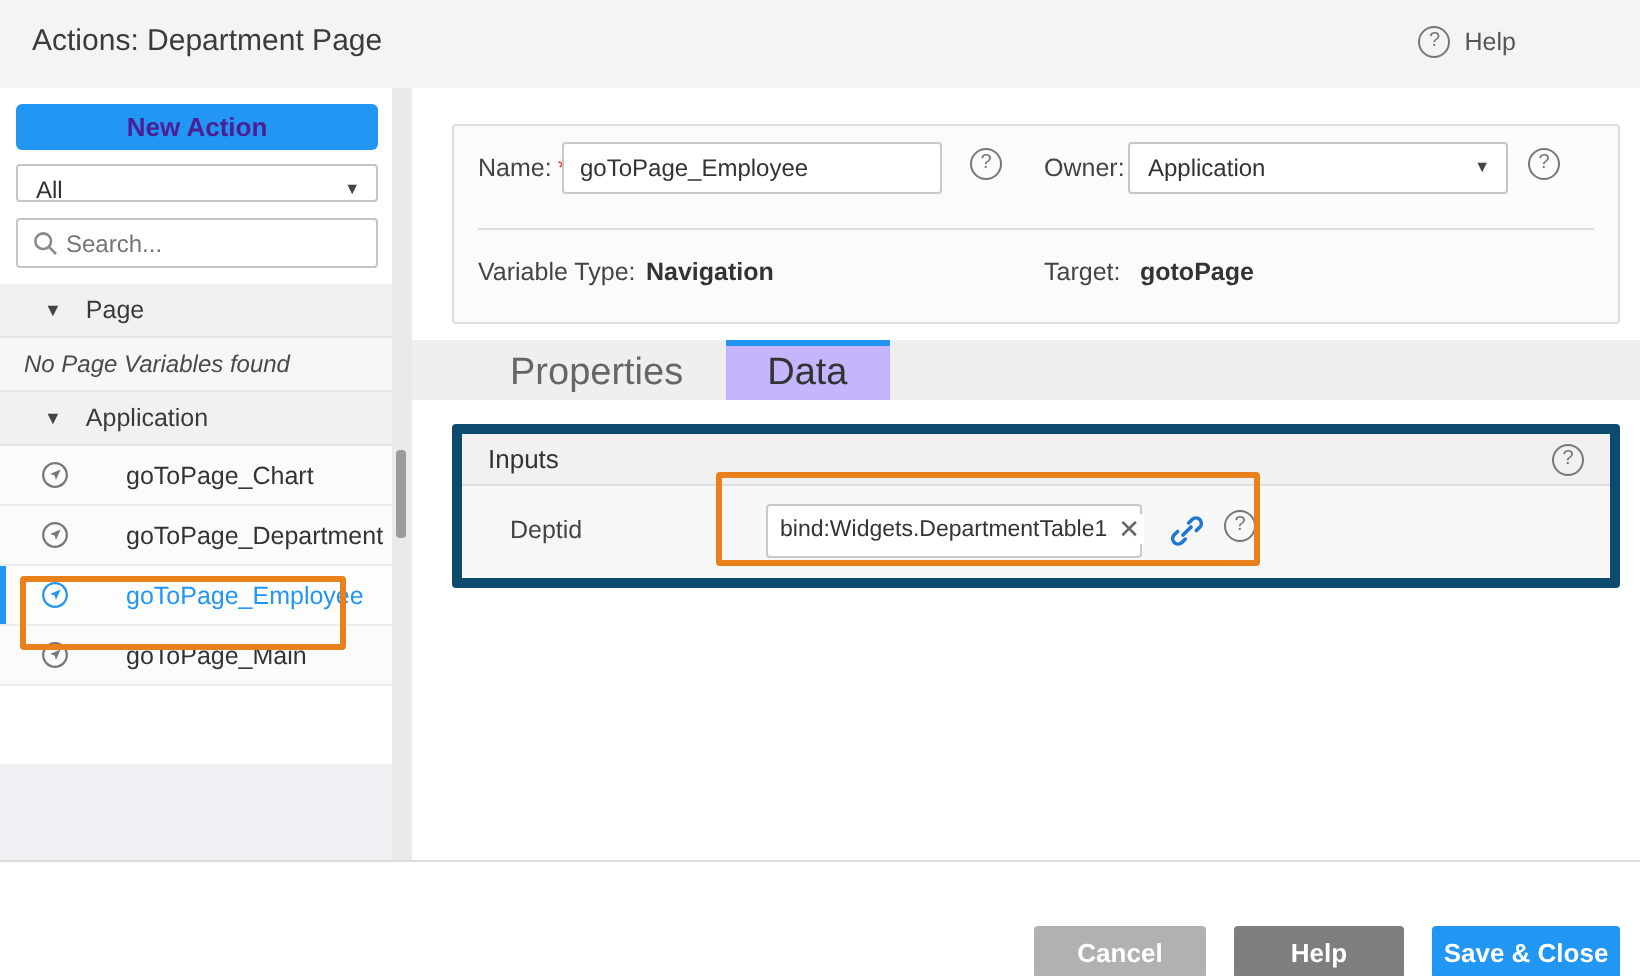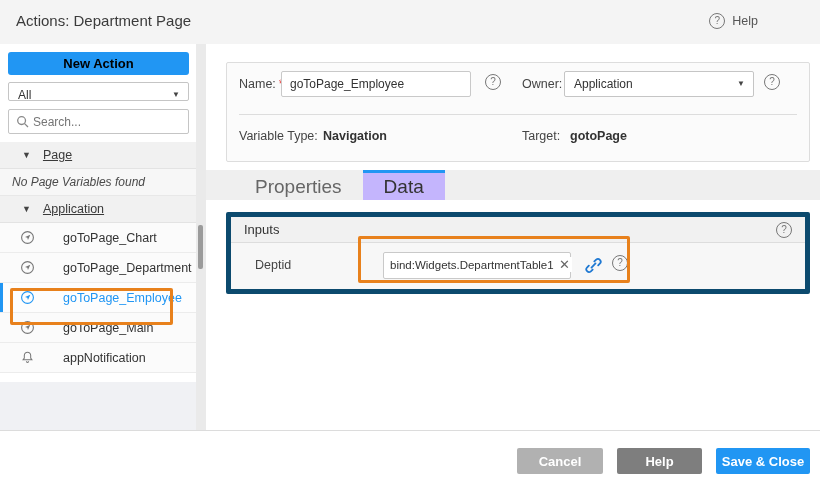--- a/index.html
+++ b/index.html
@@ -32,21 +32,21 @@
   }
   .help-group .lbl { font-size: 12.5px; color: #555; }
 
   
   .sidebar {
     position: absolute; left: 0; top: 44px; width: 196px; bottom: 58px;
     background: #fff; overflow: hidden;
   }
   .btn-new {
     display: block; margin: 8px 7px 0 8px; width: 181px; height: 23px;
-    background: #2196f3; color: #000000; border: none; border-radius: 3px;
+    background: #2196f3; color: #4c1d95; border: none; border-radius: 3px;
     font-size: 13px; font-weight: bold; font-family: inherit; cursor: pointer;
   }
   .select-box {
     position: relative; margin: 7px 7px 0 8px; width: 181px; height: 19px;
     background: #fff; border: 1px solid #c5c5c5; border-radius: 2px;
     font-size: 12px; color: #333; cursor: pointer;
   }
   .select-box .val { position: absolute; left: 9px; top: 5px; }
   .caret { position: absolute; right: 8px; top: 7px; font-size: 8px; color: #444; }
   .search-box {
@@ -58,21 +58,21 @@
     position: absolute; left: 24px; top: 0; width: 152px; height: 23px;
     border: none; outline: none; font-size: 12px; font-family: inherit; color: #ef4444;
     background: transparent;
   }
   .tree { margin-top: 8px; }
   .tree-section {
     height: 27px; background: #f1f1f1; border-bottom: 1px solid #e3e3e3;
     display: flex; align-items: center; cursor: pointer;
   }
   .tree-section .arrow { font-size: 9px; color: #444; margin-left: 22px; }
-  .tree-section .lbl { font-size: 12.5px; color: #3a3a3a; margin-left: 12px; text-decoration: underline; }
+  .tree-section .lbl { font-size: 12.5px; color: #3a3a3a; margin-left: 12px; }
   .tree-empty {
     height: 27px; background: #f7f7f7; border-bottom: 1px solid #e8e8e8;
     display: flex; align-items: center; padding-left: 12px;
     font-size: 12px; font-style: italic; color: #4a4a4a;
   }
   .tree-item {
     position: relative; height: 30px; background: #fbfbfb;
     border-bottom: 1px solid #ececec;
     display: flex; align-items: center; cursor: pointer; gap: 20px;
   }
@@ -155,21 +155,21 @@
   .annot-bind { left: 358px; top: 236px; width: 272px; height: 47px; }
 
   
   .footer {
     position: absolute; left: 0; right: 0; bottom: 0; height: 58px;
     background: #fff; border-top: 1px solid #dcdcdc;
   }
   .footer .btns { position: absolute; right: 10px; top: 17px; display: flex; gap: 14px; }
   .fbtn {
     height: 26px; border: none; border-radius: 2px; color: #fff;
-    font-size: 13px; font-weight: bold; font-family: inherit; cursor: pointer;
+    font-size: 13px; font-weight: bold; font-family: inherit; cursor: pointer; margin-top: 15px;
   }
   .fbtn.cancel { width: 86px; background: #b1b1b1; }
   .fbtn.save { width: 85px; background: #7e7e7e; }
   .fbtn.saveclose { width: 94px; background: #2196f3; }
 
   svg { display: block; }
 </style>
 </head>
 <body>
 
@@ -244,29 +244,20 @@
       <div class="tree-item">
         <span class="icon">
           <svg width="15" height="15" viewBox="0 0 16 16">
               <circle cx="8" cy="8" r="6.3" fill="none" stroke="#777" stroke-width="1.2"></circle>
               <path d="M11 5 L5.4 7.5 L7.8 8.2 L8.5 10.6 Z" fill="#777"></path>
             </svg>
         </span>
         <span class="lbl">goToPage_Main</span>
       </div>
 
-      <div class="tree-item">
-        <span class="icon">
-          <svg width="15" height="15" viewBox="0 0 16 16">
-              <path d="M8 2.4 a3.4 3.4 0 0 1 3.4 3.4 v2.7 l1.3 1.9 H3.3 l1.3 -1.9 V5.8 A3.4 3.4 0 0 1 8 2.4 Z" fill="none" stroke="#777" stroke-width="1.1"></path>
-              <path d="M6.8 12 a1.2 1.2 0 0 0 2.4 0" fill="none" stroke="#777" stroke-width="1.1"></path>
-            </svg>
-        </span>
-        <span class="lbl">appNotification</span>
-      </div>
     </div>
     <div class="sidebar-rest"></div>
   </div>
 
   <div class="vdivider">
     <div class="vthumb"></div>
   </div>
 
   <div class="main">
 

